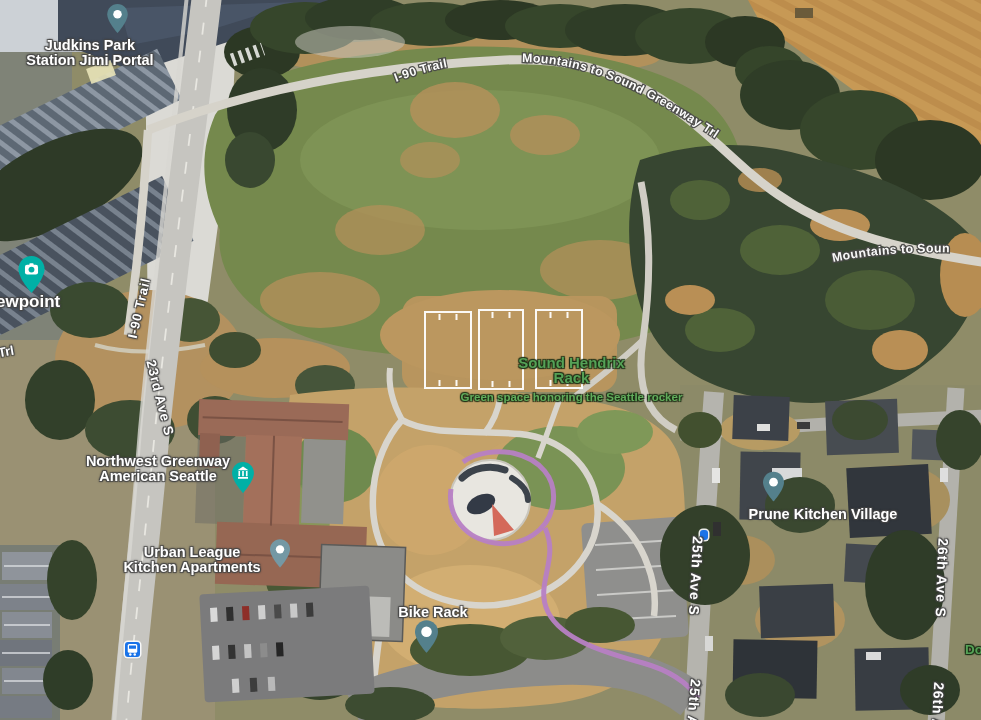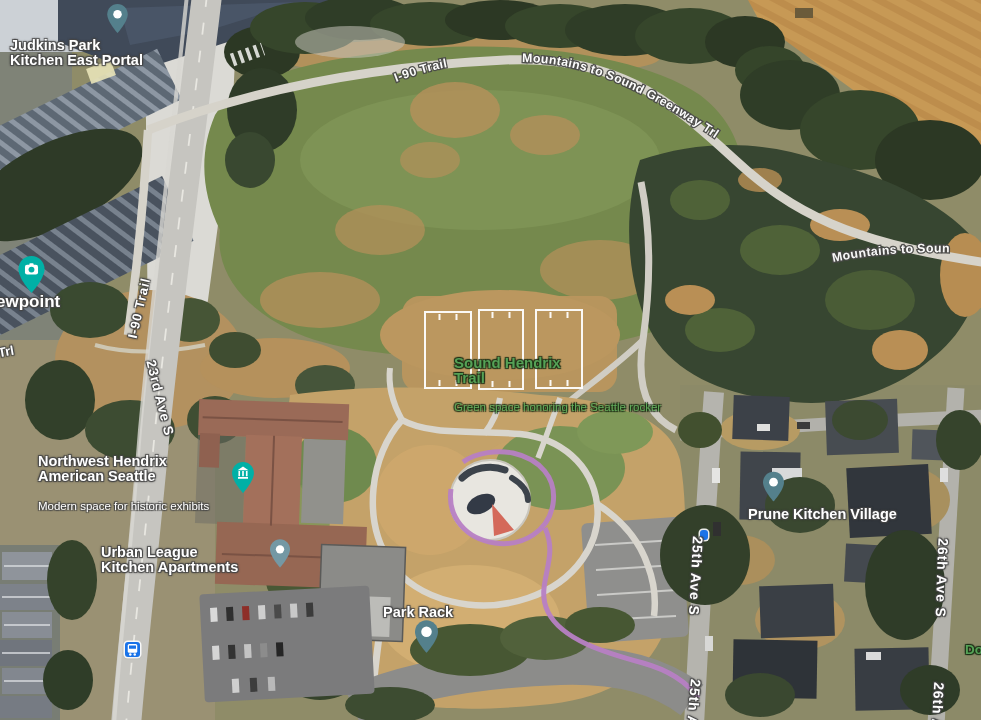--- a/index.html
+++ b/index.html
@@ -7,22 +7,22 @@
        font-family:"Liberation Sans",sans-serif;background:#8f8c68;}
   #terrain{position:absolute;left:0;top:0;}
   #trail-labels{position:absolute;left:0;top:0;pointer-events:none;}
   .trail-text{fill:var(--label-white);stroke:#4a4a48;stroke-width:2.6px;paint-order:stroke;
        font-weight:bold;font-size:12.3px;letter-spacing:.4px;opacity:.96;}
   
   .lbl{position:absolute;color:var(--label-white);font-weight:bold;white-space:nowrap;
        text-shadow:-1px -1px 1px rgba(70,70,70,.95),1px -1px 1px rgba(70,70,70,.95),
                    -1px 1px 1px rgba(70,70,70,.95),1px 1px 1px rgba(70,70,70,.95),
                     0 0 3px rgba(50,50,50,.7);}
-  .poi{font-size:14.5px;line-height:15px;}
-  .poi .sub{display:block;font-size:11.5px;font-weight:normal;line-height:12px;margin-top:16px;
+  .poi{font-size:14.5px;line-height:15px;text-align:center;}
+  .poi .sub{display:block;font-size:11.5px;font-weight:bold;line-height:12px;margin-top:6px;
        text-shadow:-1px -1px 1px rgba(70,70,70,.95),1px -1px 1px rgba(70,70,70,.95),
                    -1px 1px 1px rgba(70,70,70,.95),1px 1px 1px rgba(70,70,70,.95);}
   .green, .green .sub{color:var(--park-green);
        text-shadow:-1px -1px 1px rgba(25,45,20,.95),1px -1px 1px rgba(25,45,20,.95),
                    -1px 1px 1px rgba(25,45,20,.95),1px 1px 1px rgba(25,45,20,.95);}
   .green .sub{color:var(--park-green-sub);}
   .vlabel{position:absolute;white-space:nowrap;font-size:13.5px;letter-spacing:.9px;}
   .big{font-size:17px;}
   .pin{position:absolute;}
   .court{position:absolute;border:2px solid var(--court-line);opacity:.95;}
@@ -307,49 +307,48 @@
         <rect x="2.2" y="1.5" width="7.6" height="7" rx="1.2" fill="#fff"></rect>
         <rect x="3.2" y="2.8" width="5.6" height="2.6" fill="var(--transit-blue)"></rect>
         <circle cx="4.2" cy="10" r="1" fill="#fff"></circle>
         <circle cx="7.8" cy="10" r="1" fill="#fff"></circle>
       </svg>
   </div>
   <div class="transit" style="left:700px;top:530px;width:8px;height:10px"></div>
 
   <div class="lbl poi" style="left:10px;top:38px;width:160px">
     <span>Judkins Park</span><br>
-    <span>Kitchen East Portal</span>
+    <span>Station Jimi Portal</span>
   </div>
 
   <div class="lbl big" style="left:-4px;top:292px"><span>ewpoint</span></div>
 
   <div class="lbl" style="left:-2px;top:344px;font-size:13px;transform:rotate(-10deg)"><span>Trl</span></div>
 
   <div class="lbl vlabel" style="left:139px;top:308px;font-size:13px;transform:translate(-50%,-50%) rotate(-77deg)"><span>I-90 Trail</span></div>
 
   <div class="lbl vlabel" style="left:160px;top:398px;transform:translate(-50%,-50%) rotate(76deg)"><span>23rd Ave S</span></div>
 
   <div class="lbl poi green" style="left:454px;top:355px;width:235px;font-size:15px">
     <span>Sound Hendrix</span><br>
-    <span>Trail</span>
+    <span>Rack</span>
     <span class="sub">Green space honoring the Seattle rocker</span>
   </div>
 
   <div class="lbl poi" style="left:38px;top:454px;width:240px">
-    <span>Northwest Hendrix</span><br>
+    <span>Northwest Greenway</span><br>
     <span>American Seattle</span>
-    <span class="sub">Modern space for historic exhibits</span>
-  </div>
-
-  <div class="lbl poi" style="left:101px;top:545px;width:150px;text-align:left">
+  </div>
+
+  <div class="lbl poi" style="left:117px;top:545px;width:150px;text-align:center">
     <span>Urban League</span><br>
     <span>Kitchen Apartments</span>
   </div>
 
-  <div class="lbl poi" style="left:383px;top:605px;width:100px"><span>Park Rack</span></div>
+  <div class="lbl poi" style="left:383px;top:605px;width:100px"><span>Bike Rack</span></div>
 
   <div class="lbl poi" style="left:748px;top:507px;width:150px"><span>Prune Kitchen Village</span></div>
 
   <div class="lbl vlabel" style="left:696px;top:576px;font-size:14px;transform:translate(-50%,-50%) rotate(93deg)"><span>25th Ave S</span></div>
   <div class="lbl vlabel" style="left:694px;top:703px;font-size:14px;transform:translate(-50%,-50%) rotate(95deg)"><span>25th A</span></div>
   <div class="lbl vlabel" style="left:942px;top:578px;font-size:14px;transform:translate(-50%,-50%) rotate(92deg)"><span>26th Ave S</span></div>
   <div class="lbl vlabel" style="left:938px;top:706px;font-size:14px;transform:translate(-50%,-50%) rotate(93deg)"><span>26th A</span></div>
 
   <div class="lbl green" style="left:965px;top:642px;font-size:13.5px"><span>Do</span></div>
 

